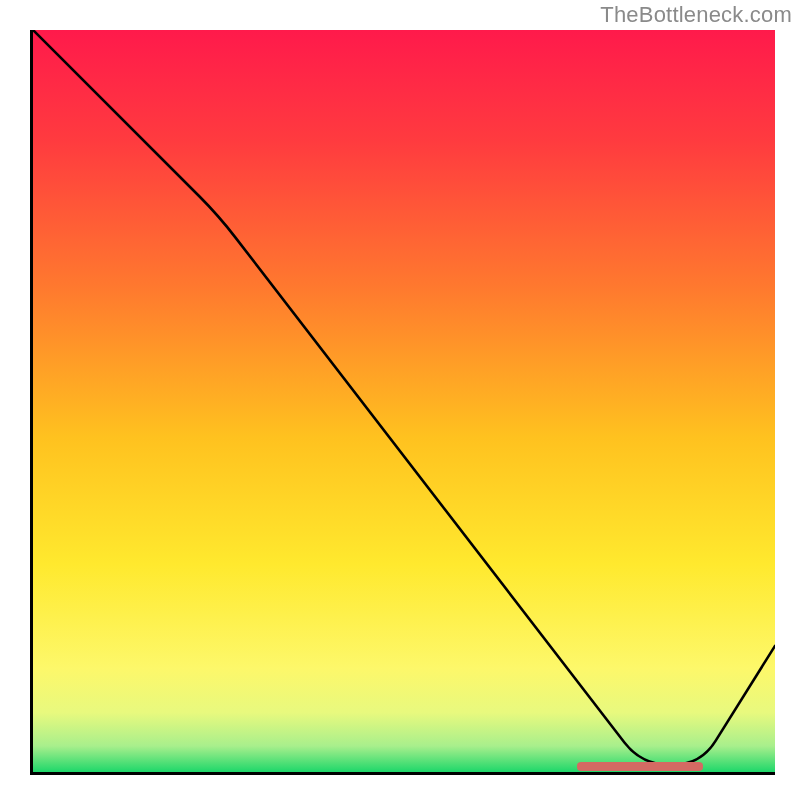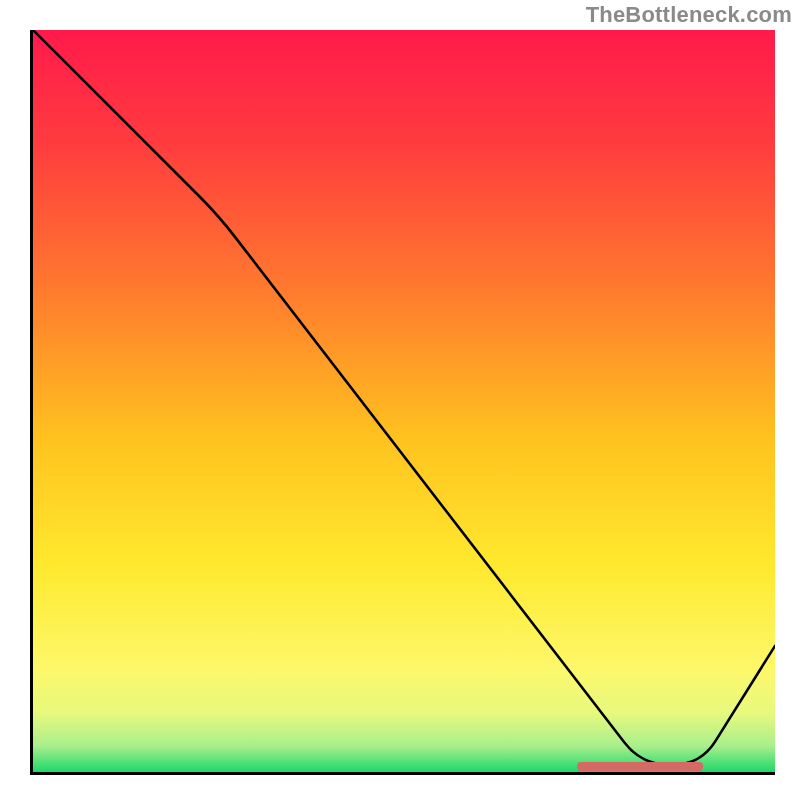--- a/index.html
+++ b/index.html
@@ -14,21 +14,21 @@
   #stage {
     position: relative;
     width: 800px;
     height: 800px;
   }
   #watermark {
     position: absolute;
     top: 2px;
     right: 8px;
     font-size: 22px;
-    font-weight: bold;
+    font-weight: normal;
     color: #8a8a8a;
     letter-spacing: 0.2px;
     user-select: none;
     margin-left: 36px;
   }
   
   #plot {
     position: absolute;
     left: 30px;
     top: 30px;

